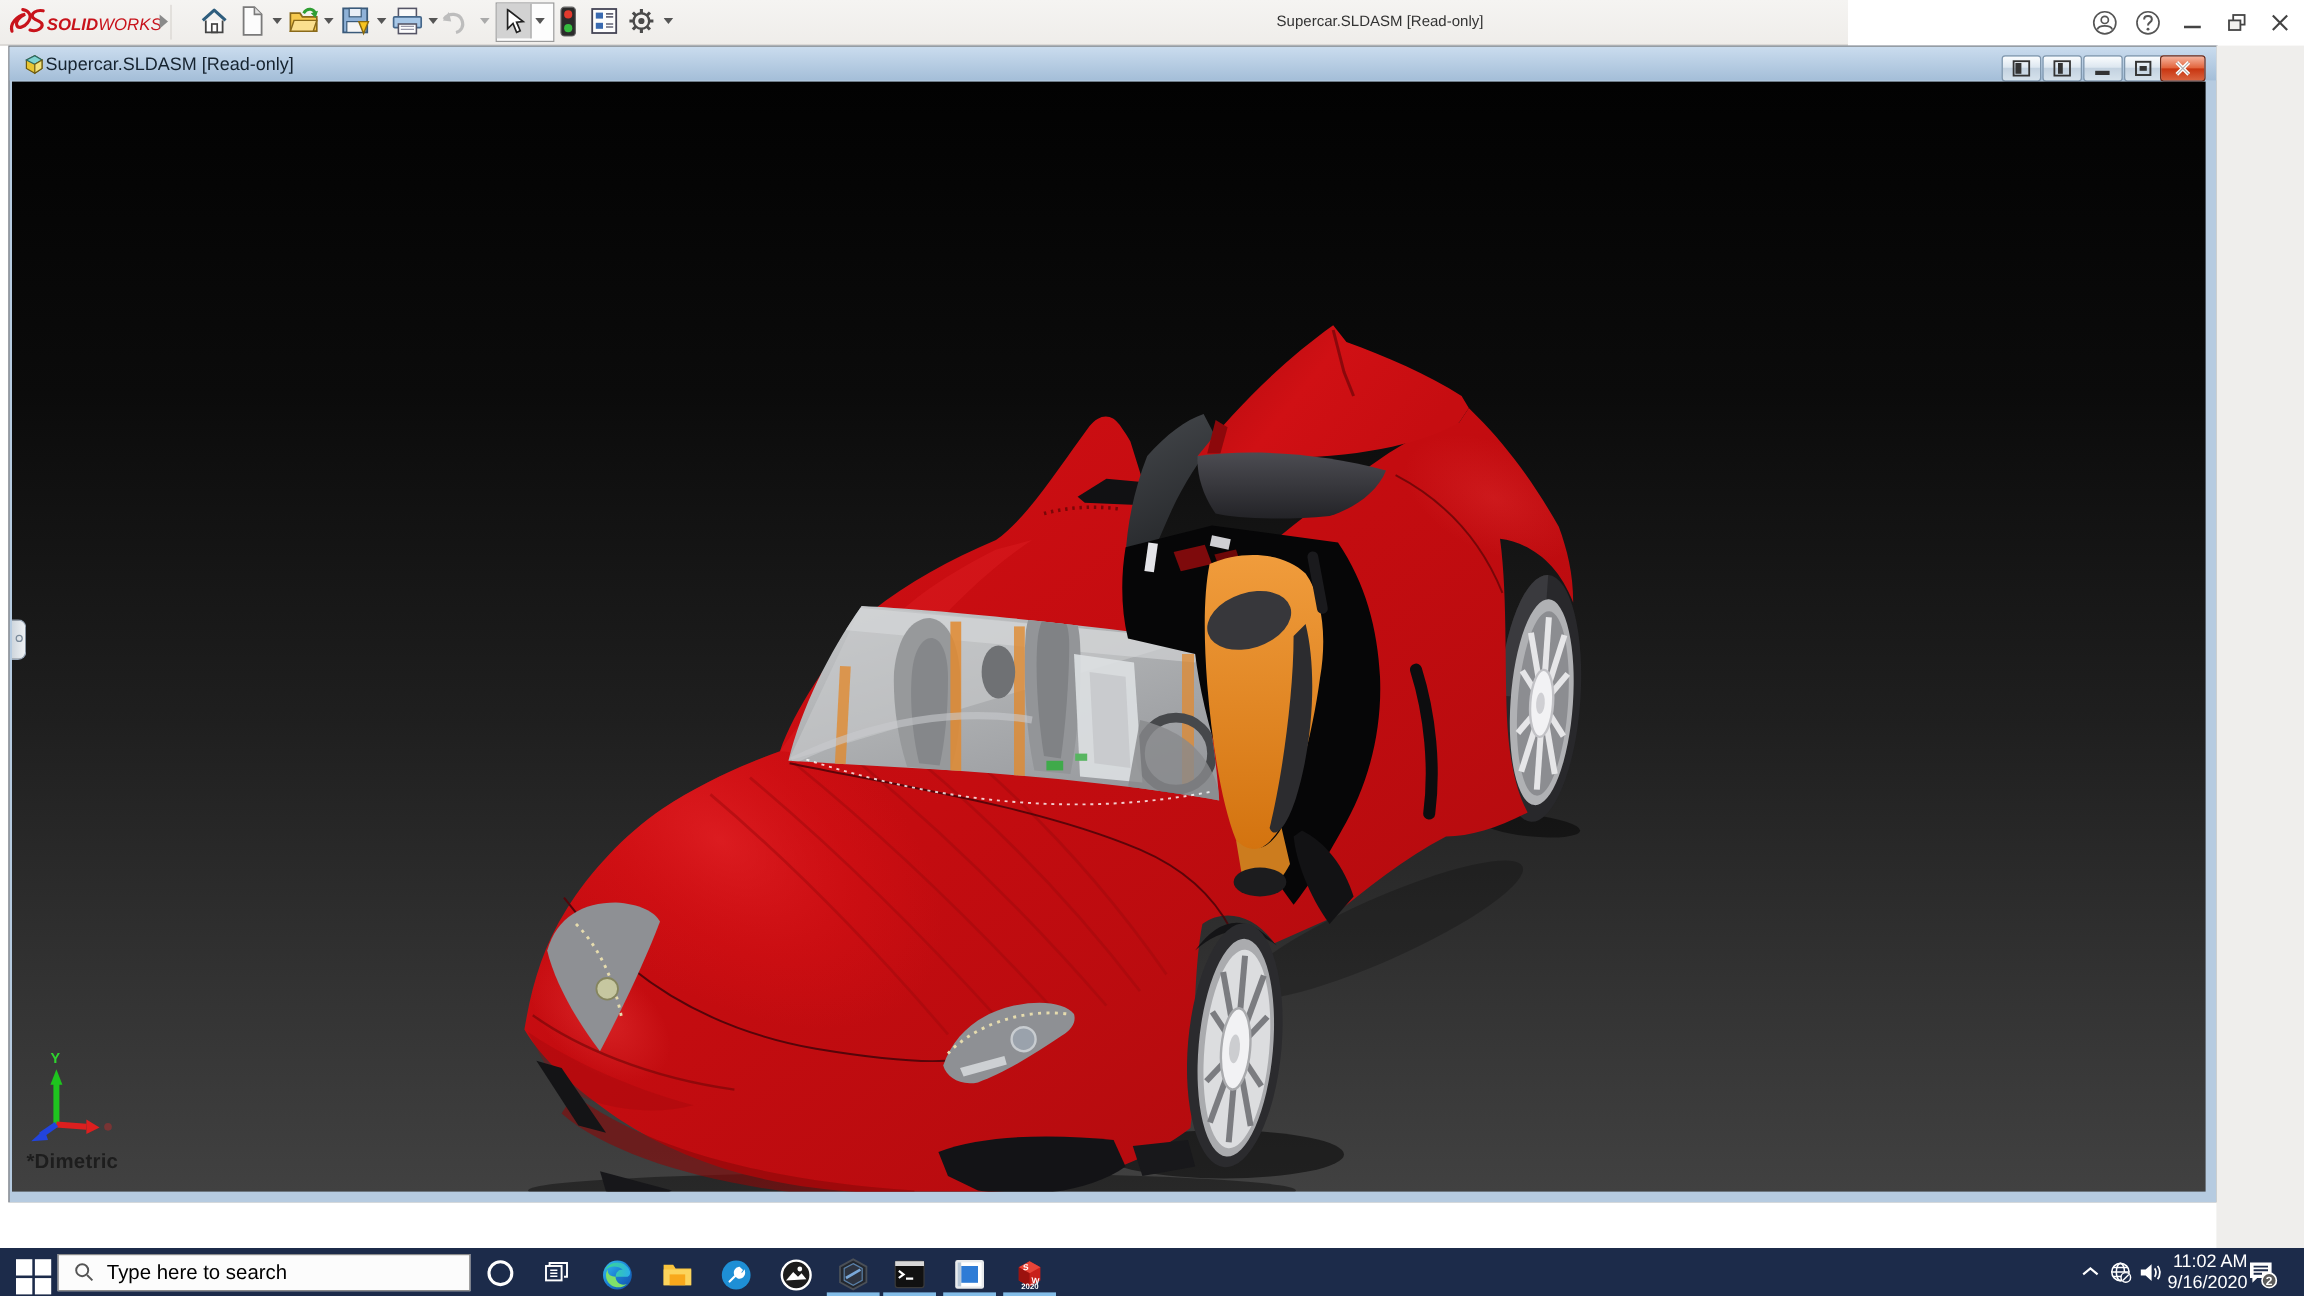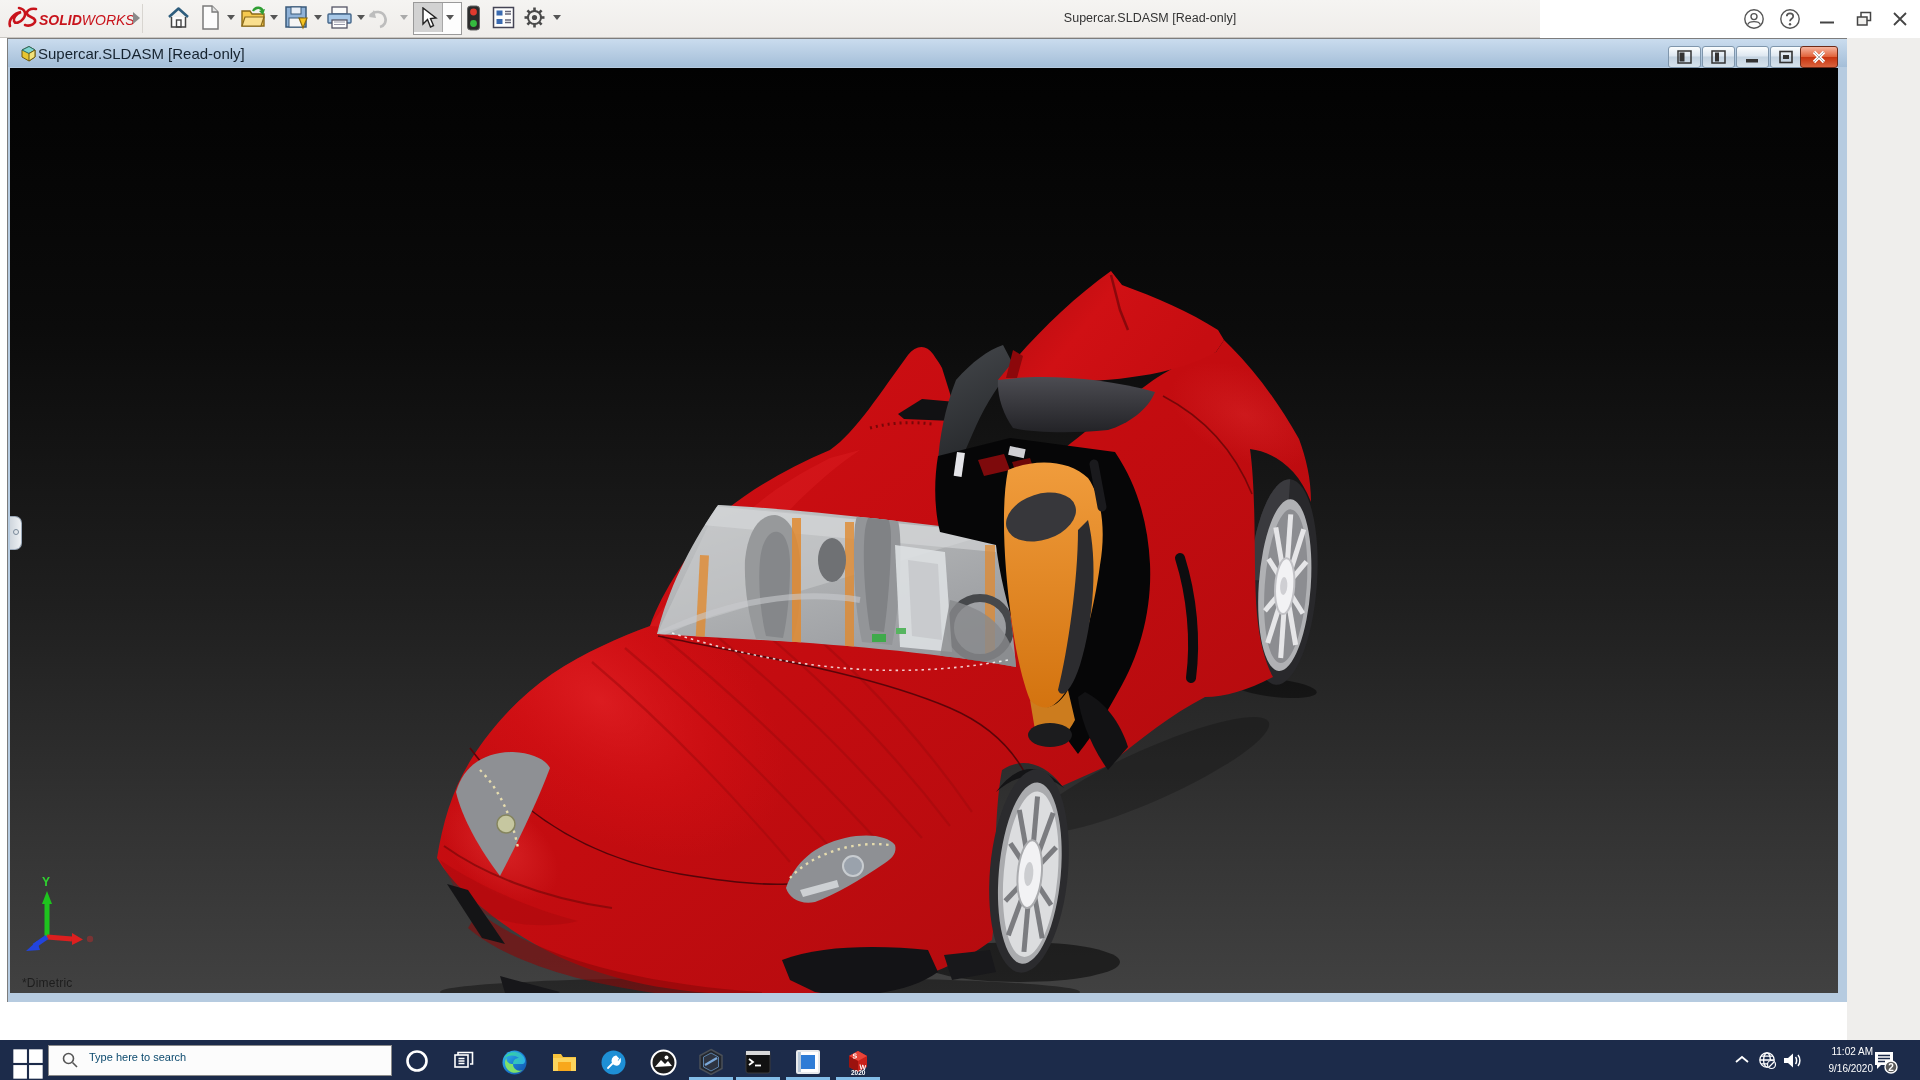--- a/index.html
+++ b/index.html
@@ -13,37 +13,37 @@
     font-size:12.5px;color:#333;line-height:36px;}
   #vsep{position:absolute;left:142px;top:4px;width:1px;height:29px;background:#d8d5d0;}
   
   #docwin{position:absolute;left:7px;top:38px;width:1839px;height:963px;
     border:1px solid #7d7d7d;background:#b6cbe0;}
   #docbar{position:absolute;left:0;top:0;width:100%;height:28px;
     background:linear-gradient(#cadcee,#a4bed8);}
   #doctitle{position:absolute;left:30px;top:0;font-size:15px;color:#16232f;line-height:29px;}
   #viewport{position:absolute;left:2px;top:29px;width:1828px;height:925px;
     background:linear-gradient(180deg,#020202 0%,#0b0b0b 28%,#1f1f1f 58%,#333333 82%,#414141 100%);}
-  #dimetric{position:absolute;left:12px;bottom:3px;color:#1d1d1d;font-size:12px;font-weight:normal;letter-spacing:.2px;}
+  #dimetric{position:absolute;left:12px;bottom:15px;color:#1d1d1d;font-size:17px;font-weight:bold;letter-spacing:.2px;}
   
   .docbtn{position:absolute;top:7px;width:31px;height:20px;border:1px solid #7f96ac;border-radius:3px;
     background:linear-gradient(#fbfdfe 0%,#dde7f0 45%,#c3d2e0 50%,#d6e2ec 100%);}
   #docclose{background:linear-gradient(#f6b49e 0%,#e2643c 48%,#c83510 52%,#d9633e 100%);border-color:#6e2a18;}
   
   #statusstrip{position:absolute;left:0;top:1002px;width:1920px;height:38px;background:#ffffff;}
   #rightgutter{position:absolute;left:1847px;top:38px;width:73px;height:1002px;background:#efeeec;}
   
   #taskbar{position:absolute;left:0;top:1040px;width:1920px;height:40px;background:#1c2b4a;}
   #searchbox{position:absolute;left:48px;top:5px;width:342px;height:29px;background:#fcfcfc;
-    border:1px solid #8a8a8a;color:#0c4a6e;font-size:11px;}
+    border:1px solid #8a8a8a;color:#000000;font-size:17px;}
   #searchbox span{position:absolute;left:40px;top:5px;}
   .tbicon{position:absolute;top:4px;width:32px;height:32px;}
   .indbar{position:absolute;top:37px;height:3px;background:#83bde8;}
   #tray{}
-  #clock{position:absolute;right:47px;top:4px;text-align:right;font-size:10px;color:#fff;line-height:16.5px;}
+  #clock{position:absolute;right:47px;top:4px;text-align:right;font-size:15px;color:#fff;line-height:16.5px;}
 </style>
 </head>
 <body>
 
 <div id="topbar">
   <svg id="logo" viewBox="0 0 148 30" style="width:148px">
     <g fill="none" stroke="#c8131b" stroke-width="2.6" stroke-linecap="round">
       <path d="M4 22 C2 16 8 9 15 8 C10 10 7 14 8 17 C9 20 14 19 17 15 C21 10 19 5 13 4"></path>
       <path d="M30 5 C24 4 20 7 21 10 C22 13 28 13 29 16 C30 19 25 23 19 21"></path>
     </g>

